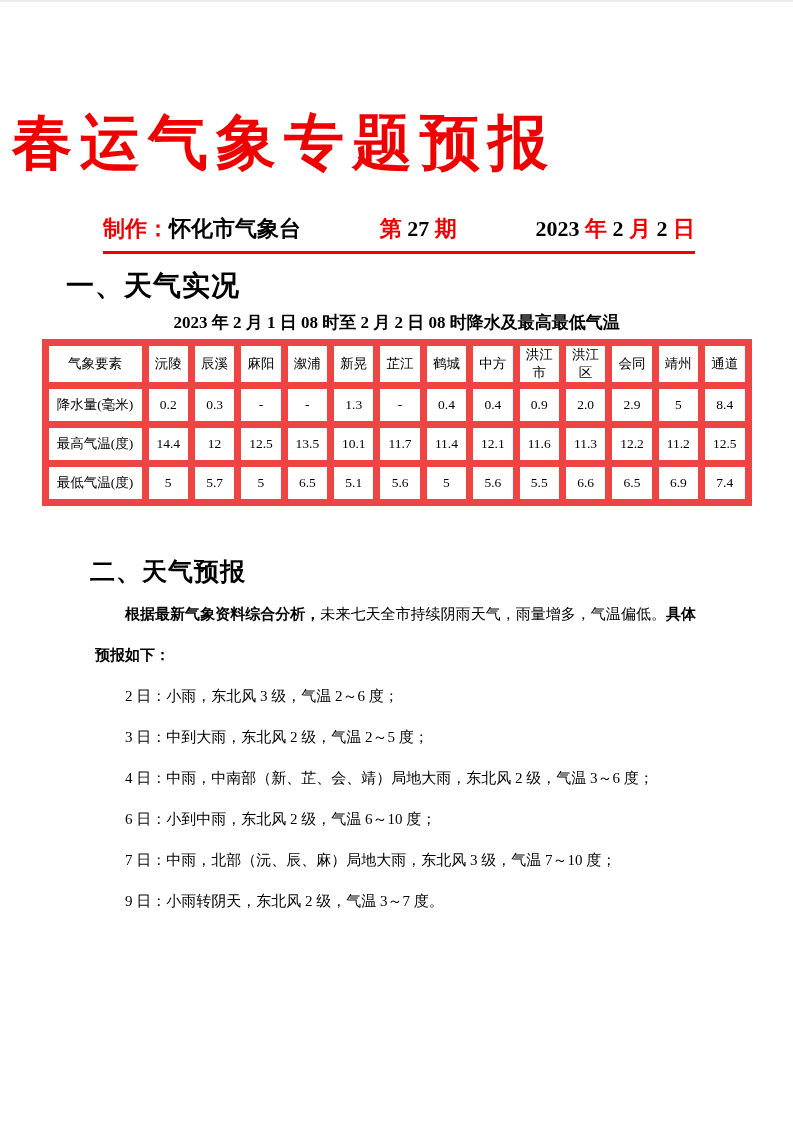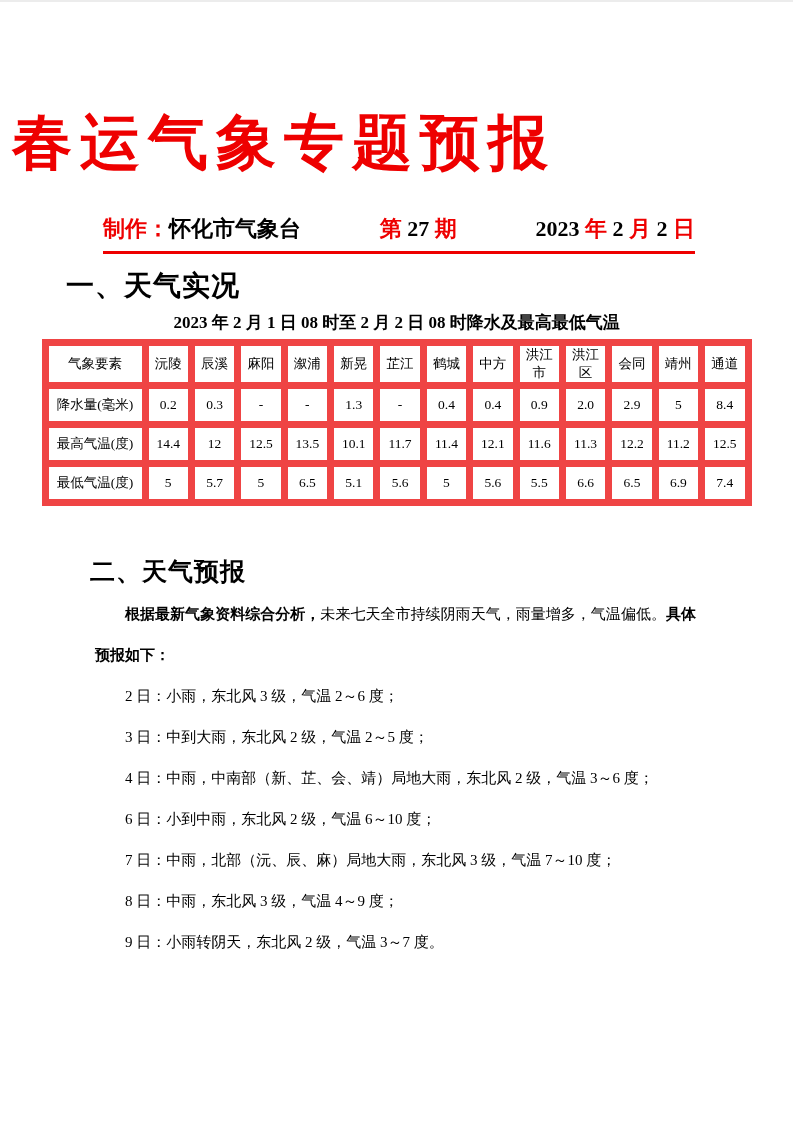--- a/index.html
+++ b/index.html
@@ -209,18 +209,17 @@
   <h2 class="section2-heading">二、天气预报</h2>
 
   <div class="body-text">
     <p><span class="bold">根据最新气象资料综合分析，</span><span>未来七天全市持续阴雨天气，雨量增多，气温偏低。</span><span class="bold">具体预报如下：</span></p>
     <div class="forecast">
       <p>2 日：小雨，东北风 3 级，气温 2～6 度；</p>
       <p>3 日：中到大雨，东北风 2 级，气温 2～5 度；</p>
       <p>4 日：中雨，中南部（新、芷、会、靖）局地大雨，东北风 2 级，气温 3～6 度；</p>
       <p>6 日：小到中雨，东北风 2 级，气温 6～10 度；</p>
       <p>7 日：中雨，北部（沅、辰、麻）局地大雨，东北风 3 级，气温 7～10 度；</p>
-      <p>8 日：中雨，东北风 3 级，气温 4～9 度；</p>
       <p>9 日：小雨转阴天，东北风 2 级，气温 3～7 度。</p>
     </div>
   </div>
 
 </div>
 
 </body></html>

